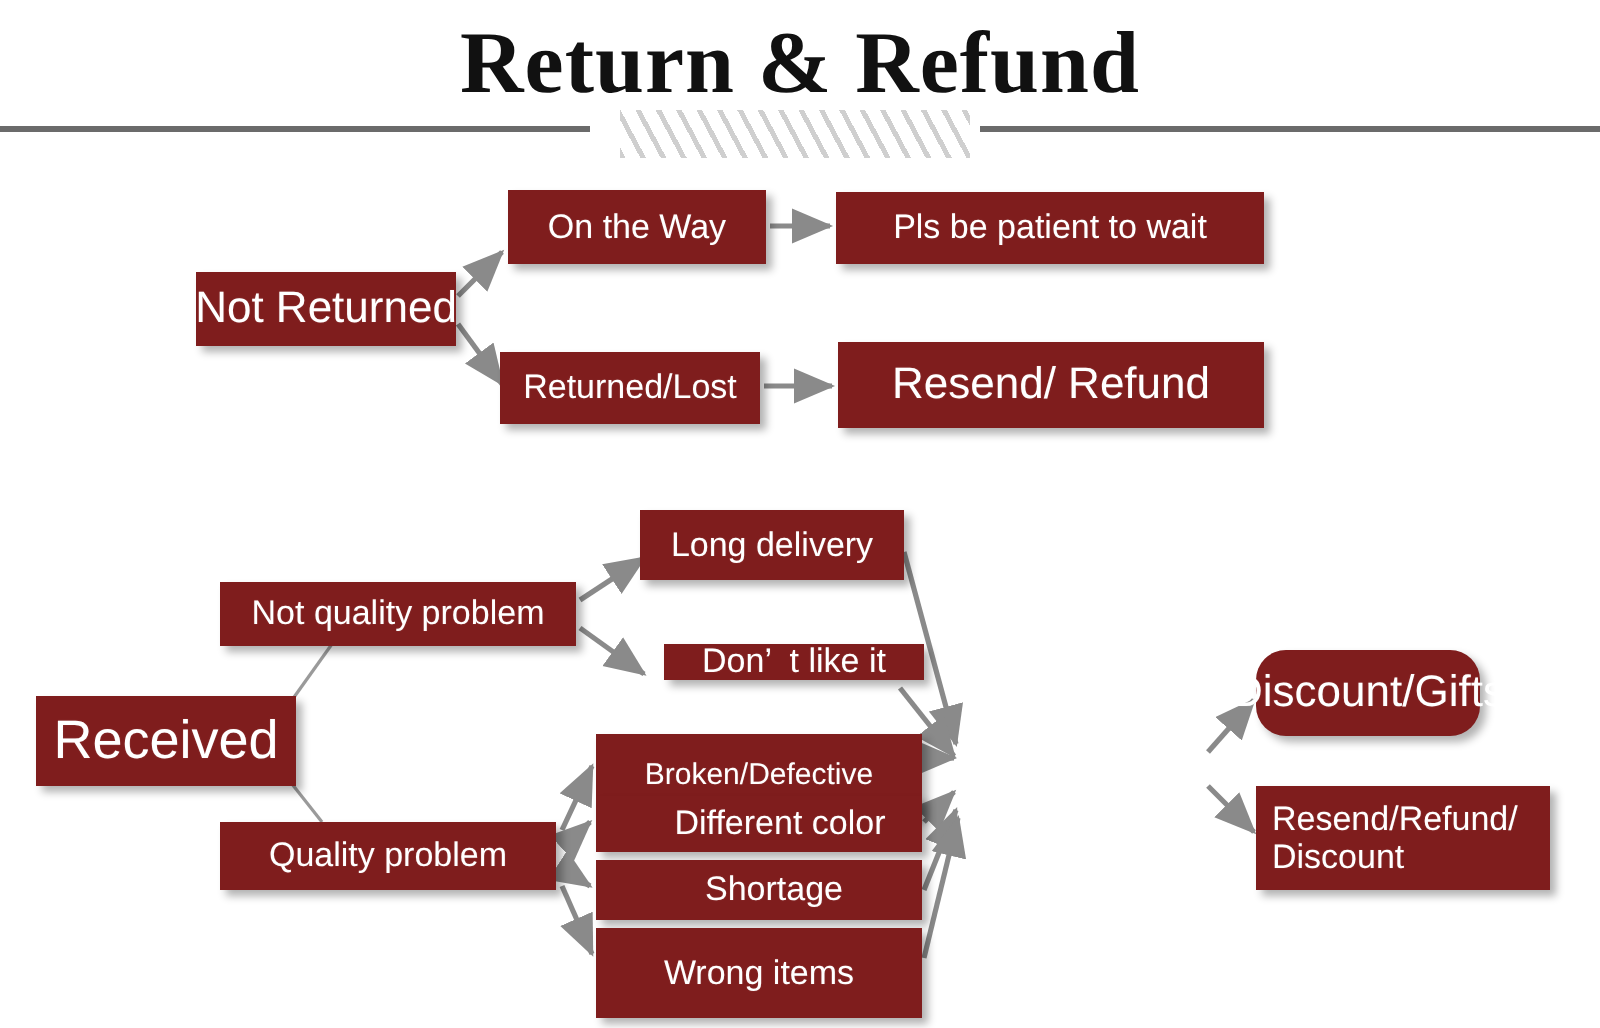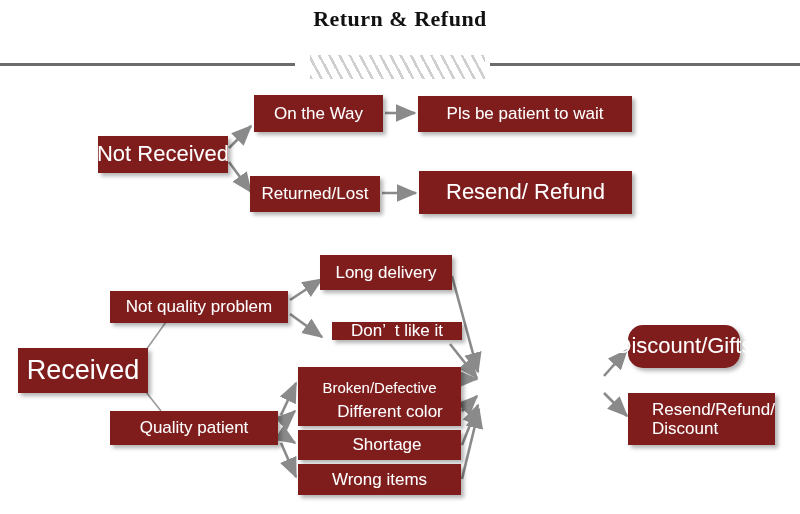--- a/index.html
+++ b/index.html
@@ -11,21 +11,21 @@
     position:relative;
   }
   #root{position:relative;width:800px;height:514px;}
 
   
   .title{
     position:absolute;left:0;top:6px;width:800px;
     text-align:center;
     font-family:"Liberation Serif", serif;
     font-weight:bold;
-    font-size:22px;
+    font-size:44px;
     letter-spacing:0.5px;
     color:#111111;
     white-space:nowrap;
   }
   .divider{position:absolute;left:0;top:55px;width:800px;height:24px;}
   .divider .bar{
     position:absolute;top:8px;height:3px;background:#6b6b6b;
   }
   .divider .bar.left{left:0;width:295px;}
   .divider .bar.right{right:0;width:310px;}
@@ -50,21 +50,21 @@
     font-size:17px;
     line-height:1.12;
     white-space:pre;
     box-shadow:3px 3px 4px rgba(0,0,0,0.30);
     padding:0 6px;
     text-shadow:0 0 1px rgba(255,255,255,0.15);
     z-index:3;
   }
   .box.lg{font-size:22px;}
   .box.xl{font-size:27px;}
-  .box.leftalign{justify-content:flex-start;text-align:left;padding-left:24px;}
+  .box.leftalign{justify-content:flex-start;text-align:left;padding-left:8px;}
 
   
   svg.links{position:absolute;left:0;top:0;width:800px;height:514px;z-index:1;}
 </style>
 </head>
 <body>
 
 <div id="root">
 
   <div class="title">Return &amp; Refund</div>
@@ -107,47 +107,47 @@
       <path d="M604,376 L627,350"></path>
       <path d="M604,393 L627,416"></path>
     </g>
 
     <g stroke="#9a9a9a" stroke-width="1.6" fill="none">
       <path d="M146,350 L166,322"></path>
       <path d="M146,392 L161,411"></path>
     </g>
   </svg>
 
-  <div class="box lg" style="left:98px;top:136px;width:130px;height:37px;">Not Received</div>
+  <div class="box lg" style="left:98px;top:136px;width:130px;height:37px;">Not Returned</div>
 
   <div class="box" style="left:254px;top:95px;width:129px;height:37px;">On the Way</div>
 
   <div class="box" style="left:418px;top:96px;width:214px;height:36px;">Pls be patient to wait</div>
 
   <div class="box" style="left:250px;top:176px;width:130px;height:36px;">Returned/Lost</div>
 
   <div class="box lg" style="left:419px;top:171px;width:213px;height:43px;">Resend/ Refund</div>
 
   <div class="box xl" style="left:18px;top:348px;width:130px;height:45px;">Received</div>
 
   <div class="box" style="left:110px;top:291px;width:178px;height:32px;">Not quality problem</div>
 
   <div class="box" style="left:320px;top:255px;width:132px;height:35px;">Long delivery</div>
 
   <div class="box" style="left:332px;top:322px;width:130px;height:18px;">Don’  t like it</div>
 
-  <div class="box" style="left:110px;top:411px;width:168px;height:34px;">Quality patient</div>
+  <div class="box" style="left:110px;top:411px;width:168px;height:34px;">Quality problem</div>
 
   <div class="box" style="left:298px;top:367px;width:163px;height:42px;font-size:15px;">Broken/Defective</div>
 
   <div class="box" style="left:298px;top:398px;width:163px;height:28px;padding-left:27px;">Different color</div>
 
   <div class="box" style="left:298px;top:430px;width:163px;height:30px;padding-left:21px;">Shortage</div>
 
-  <div class="box" style="left:298px;top:464px;width:163px;height:31px;">Wrong items</div>
+  <div class="box" style="left:298px;top:464px;width:163px;height:45px;">Wrong items</div>
 
 
   <div class="box lg" style="left:628px;top:325px;width:112px;height:43px;border-radius:15px;">Discount/Gifts</div>
 
   <div class="box leftalign" style="left:628px;top:393px;width:147px;height:52px;">Resend/Refund/
 Discount</div>
 
 </div>
 
 </body></html>

